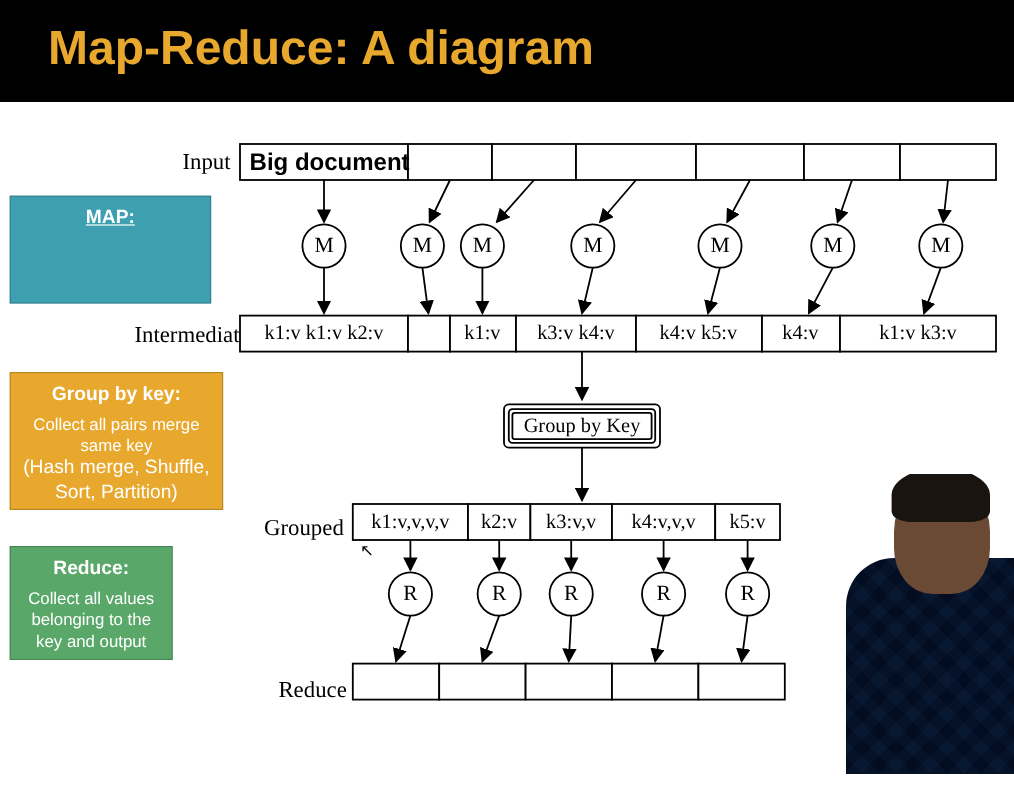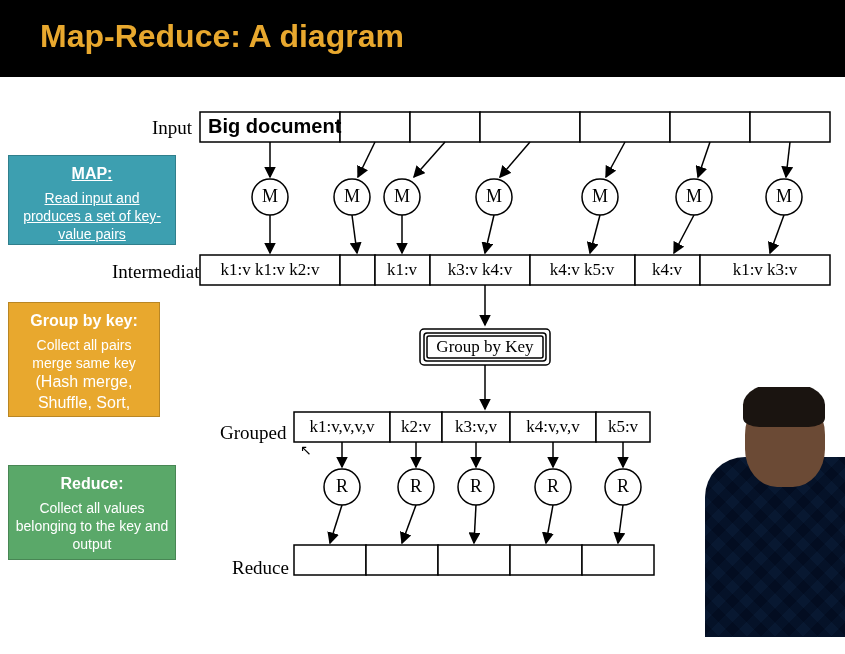--- a/index.html
+++ b/index.html
@@ -7,21 +7,21 @@
     width: 845px;
     height: 654px;
     background: #fff;
     font-family: Arial, sans-serif;
     position: relative;
     overflow: hidden;
   }
   .title-bar {
     background: #000;
     color: #e8a82e;
-    font-size: 32px;
+    font-size: 40px;
     font-weight: bold;
     padding: 18px 27px 22px 40px;
     font-family: 'Segoe UI', Arial, sans-serif;
   }
   .content {
     position: relative;
     padding: 30px 0 0 0;
     height: 560px;
   }
   .label-text {
@@ -41,22 +41,22 @@
   }
   .side-box .hdr {
     font-weight: bold;
     font-size: 16px;
     margin-bottom: 4px;
   }
   .side-box .sub {
     font-size: 16px;
   }
   .map-box { background: #3d9fb0; left: 8px; top: 78px; width: 168px; height: 90px; text-decoration: underline; }
-  .group-box { background: #e8a82e; left: 8px; top: 225px; width: 152px; height: 115px; }
-  .reduce-box { background: #5aa869; left: 8px; top: 388px; width: 168px; height: 95px; }
+  .group-box { background: #e8a82e; left: 8px; top: 225px; width: 178px; height: 115px; }
+  .reduce-box { background: #5aa869; left: 8px; top: 370px; width: 136px; height: 95px; }
   .svg-layer {
     position: absolute;
     top: 0;
     left: 0;
   }
   .cell {
     stroke: #000;
     stroke-width: 1.5;
     fill: #fff;
   }
@@ -125,21 +125,20 @@
 </style>
 </head>
 <body>
 
 <div class="title-bar">Map-Reduce: A diagram</div>
 
 <div class="content">
 
   <div class="side-box map-box">
     <div class="hdr">MAP:</div>
-    <div>Read input and produces a set of key-value pairs</div>
   </div>
   <div class="side-box group-box">
     <div class="hdr">Group by key:</div>
     <div>Collect all pairs merge same key</div>
     <div class="sub">(Hash merge, Shuffle, Sort, Partition)</div>
   </div>
   <div class="side-box reduce-box">
     <div class="hdr">Reduce:</div>
     <div>Collect all values belonging to the key and output</div>
   </div>

